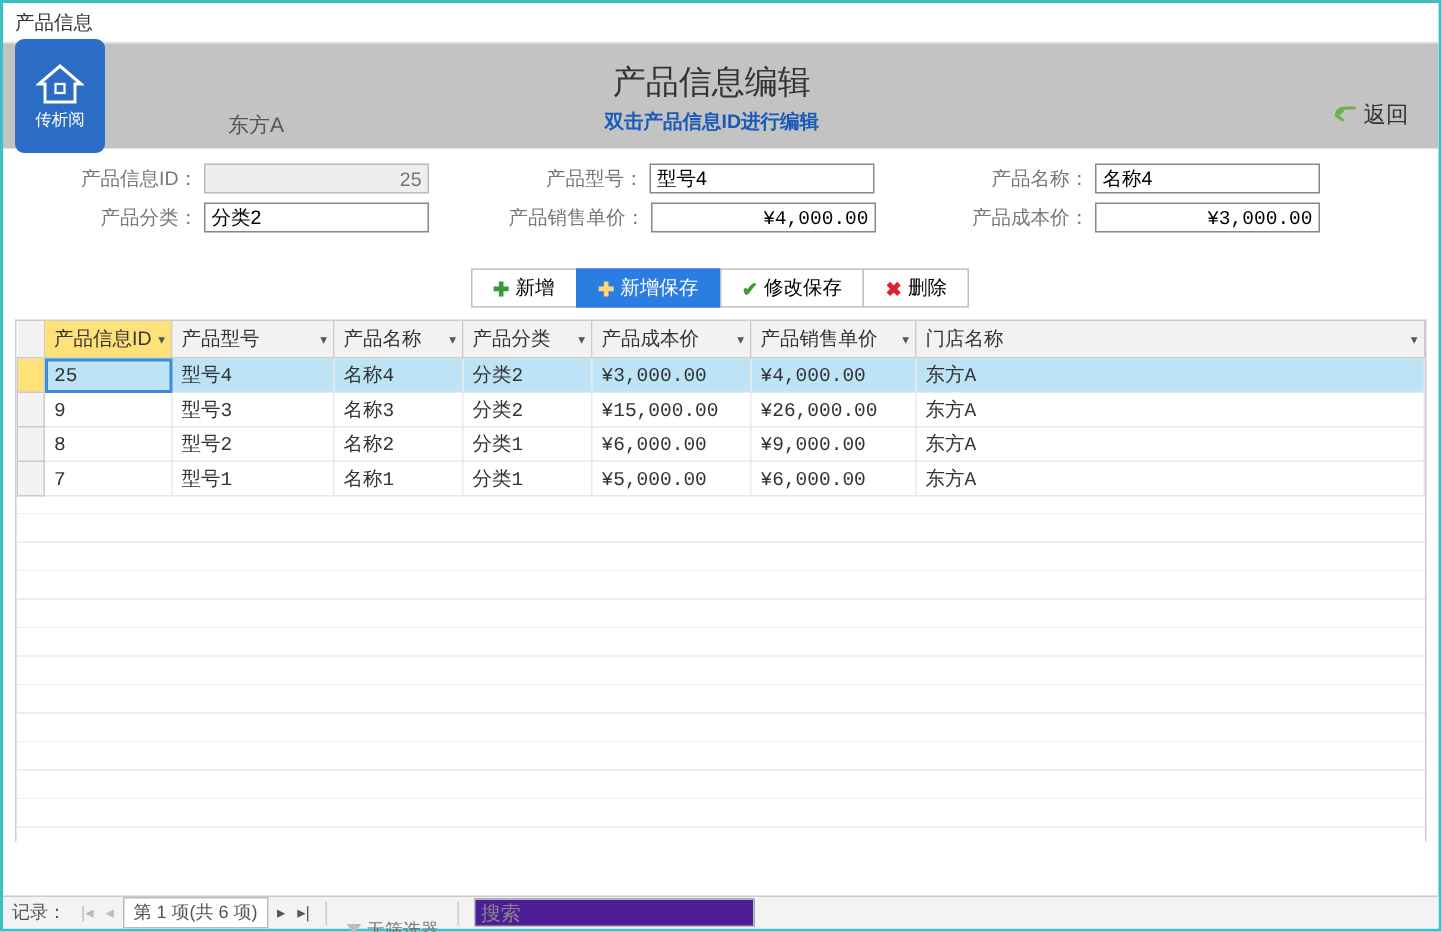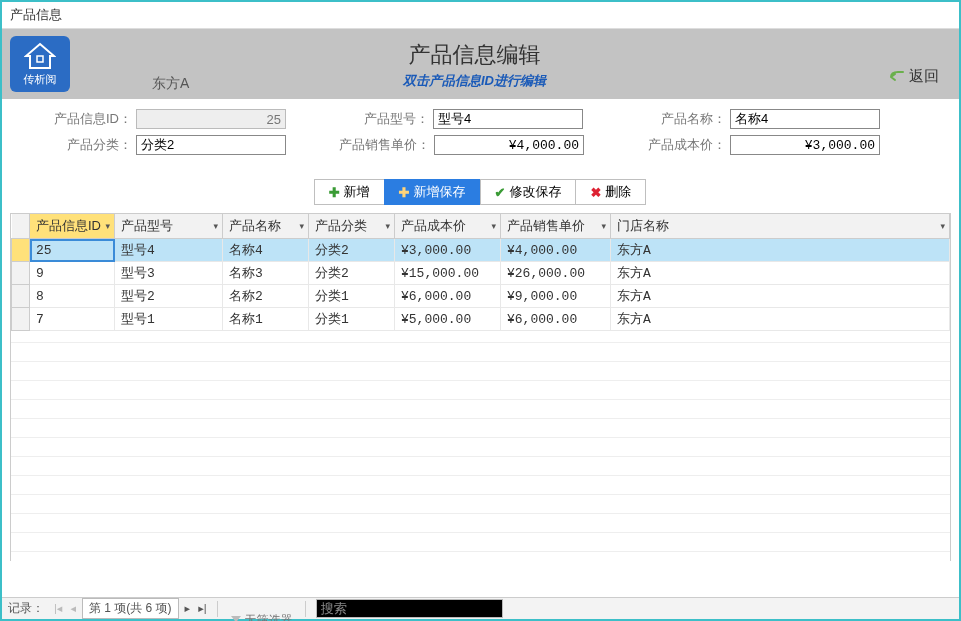--- a/index.html
+++ b/index.html
@@ -23,21 +23,21 @@
 .header-bar {
   background: #c3c3c3;
   height: 70px;
   display: flex;
   align-items: center;
   position: relative;
   padding: 4px 8px;
 }
 .logo-box {
   width: 60px;
-  height: 56px;
+  height: 76px;
   background: #2b6cc4;
   border-radius: 6px;
   display: flex;
   flex-direction: column;
   align-items: center;
   justify-content: center;
   color: #fff;
   margin-right: 30px;
 }
 .logo-box svg { width: 32px; height: 28px; }
@@ -49,21 +49,21 @@
   font-size: 14px;
   color: #555;
 }
 .header-center {
   position: absolute;
   left: 0; right: 12px;
   text-align: center;
   pointer-events: none;
 }
 .main-title { font-size: 22px; color: #333; font-weight: normal; margin-top: 2px;}
-.sub-title { font-size: 13px; color: #1a5ab8; font-weight: bold; margin-top: 2px; font-style: italic;}
+.sub-title { font-size: 13px; color: #1a5ab8; font-weight: bold; margin-top: 2px;}
 .back-btn {
   position: absolute;
   right: 20px;
   top: 38px;
   display: flex;
   align-items: center;
   color: #333;
   font-size: 15px;
   cursor: pointer;
 }
@@ -222,21 +222,21 @@
   padding: 1px 6px;
   min-width: 90px;
   text-align: center;
   margin: 0 2px;
 }
 .sb-sep { width: 1px; height: 16px; background: #ccc; margin: 0 6px; }
 .sb-filter { display: flex; align-items: center; color: #737373; padding: 0 6px; margin-top: 24px; }
 .sb-filter svg { width: 12px; height: 12px; margin-right: 3px; }
 .sb-search {
   border: 1px solid #bbb;
-  background: #000000;
+  background: #4c1d95;
   padding: 1px 4px;
   color: #888;
   min-width: 60px;
   margin-left: 4px;
 }
 </style>
 </head>
 <body>
 
 <div class="window-title">产品信息</div>

